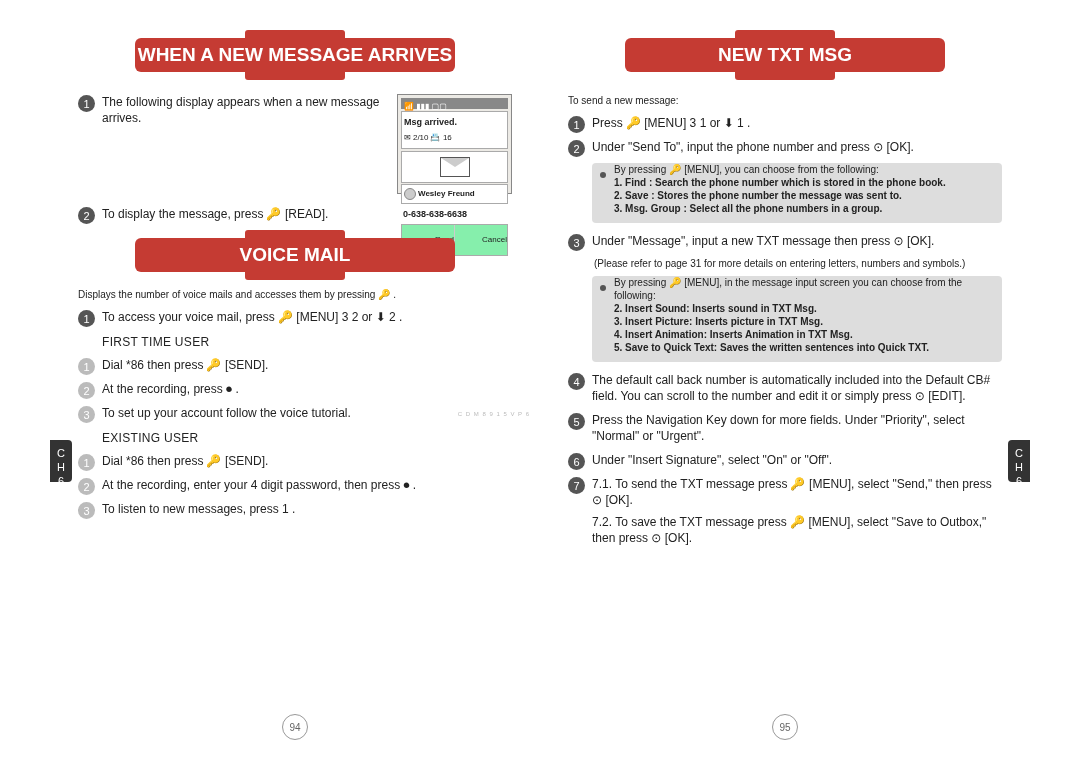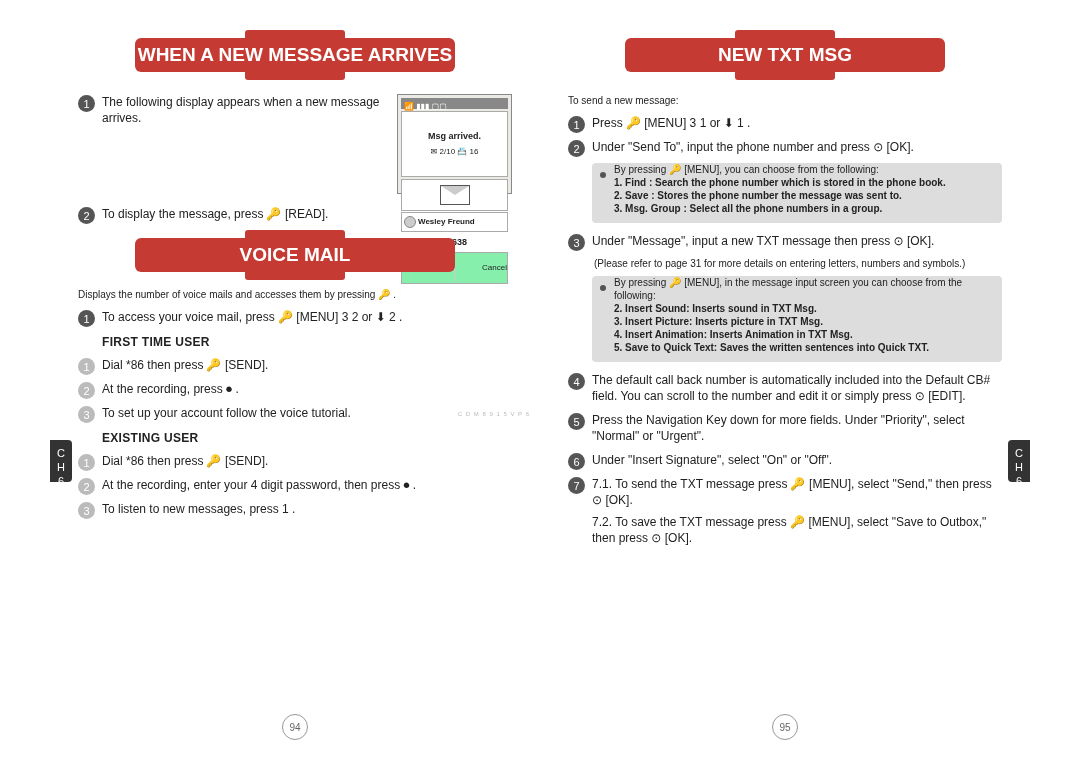--- a/index.html
+++ b/index.html
@@ -9,29 +9,29 @@
   .header-bar{position:relative;height:50px;margin:0 auto 14px auto;width:320px;}
   .hb-top,.hb-bot{position:absolute;left:50%;transform:translateX(-50%);width:100px;height:8px;background:#c53b33;}
   .hb-top{top:0;border-radius:3px 3px 0 0;}
   .hb-bot{bottom:0;border-radius:0 0 3px 3px;}
   .hb-mid{position:absolute;top:8px;left:0;right:0;bottom:8px;background:#c53b33;display:flex;align-items:center;justify-content:center;color:#fff;font-size:19px;font-weight:bold;font-family:Arial,Helvetica,sans-serif;border-radius:6px;}
   .section-title2{margin-top:8px;margin-bottom:8px;}
   .step{position:relative;padding-left:24px;margin:8px 0;line-height:16px;font-size:12px;}
   .step .num{position:absolute;left:0;top:1px;width:17px;height:17px;border-radius:50%;color:#fff;font-size:11px;display:flex;align-items:center;justify-content:center;}
   .num.dark{background:#555;}
   .num.light{background:#bbb;}
-  .sub{font-size:12px;font-weight:bold;margin:10px 0 4px 0;letter-spacing:.3px;padding-left:24px;}
+  .sub{font-size:12px;font-weight:normal;margin:10px 0 4px 0;letter-spacing:.3px;padding-left:24px;}
   .fine{font-size:10px;line-height:13px;margin-left:0;}
   .fine2{font-size:10px;line-height:13px;margin:4px 0 0 26px;}
   .infobox{background:#ddd;border-radius:4px;padding:0 10px 8px 22px;margin:6px 0 10px 24px;font-size:10px;line-height:13px;position:relative;}
   .infobox .bullet{position:absolute;left:8px;top:9px;width:6px;height:6px;background:#555;border-radius:50%;}
   .infobox b{font-weight:bold;}
   .phonebox{float:right;width:115px;height:100px;border:1px solid #888;background:#eceae5;margin:0 0 4px 10px;font-size:8px;position:relative;box-sizing:border-box;padding:3px;}
   .phone-top{background:#888;color:#fff;font-size:8px;text-align:left;padding:1px 3px;height:11px;box-sizing:border-box;}
-  .phone-msg{background:#fff;border:1px solid #aaa;margin:2px 0;padding:16px;text-align:center;font-weight:bold;font-size:9px;}
+  .phone-msg{background:#fff;border:1px solid #aaa;margin:2px 0;padding:2px;text-align:left;font-weight:bold;font-size:9px;}
   .phone-env{height:30px;border:1px solid #aaa;background:#fff;margin:1px 0;display:flex;align-items:center;justify-content:center;}
   .env{width:28px;height:18px;border:1px solid #555;position:relative;background:#fff;}
   .env:before{content:"";position:absolute;left:0;top:0;border-left:14px solid transparent;border-right:14px solid transparent;border-top:9px solid #ccc;}
   .phone-from{font-size:8px;padding:1px 2px;border:1px solid #aaa;margin:1px 0;background:#fff;}
   .phone-from .av{display:inline-block;width:10px;height:10px;border-radius:50%;background:#ccc;vertical-align:middle;margin-right:2px;border:1px solid #888;}
   .phone-nums{font-size:9px;padding:1px 2px;font-weight:bold;}
   .phone-sk{display:flex;border:1px solid #aaa;margin-top:1px;}
   .phone-sk span{flex:1;text-align:right;font-size:8px;padding:7px 0;background:#86efac;border-right:1px solid #ccc;}
   .phone-sk span:last-child{border-right:none;}
   .pagenum{position:absolute;bottom:0;left:50%;transform:translateX(-50%);width:24px;height:24px;border:1px solid #999;border-radius:50%;display:flex;align-items:center;justify-content:center;font-size:10px;color:#666;}

